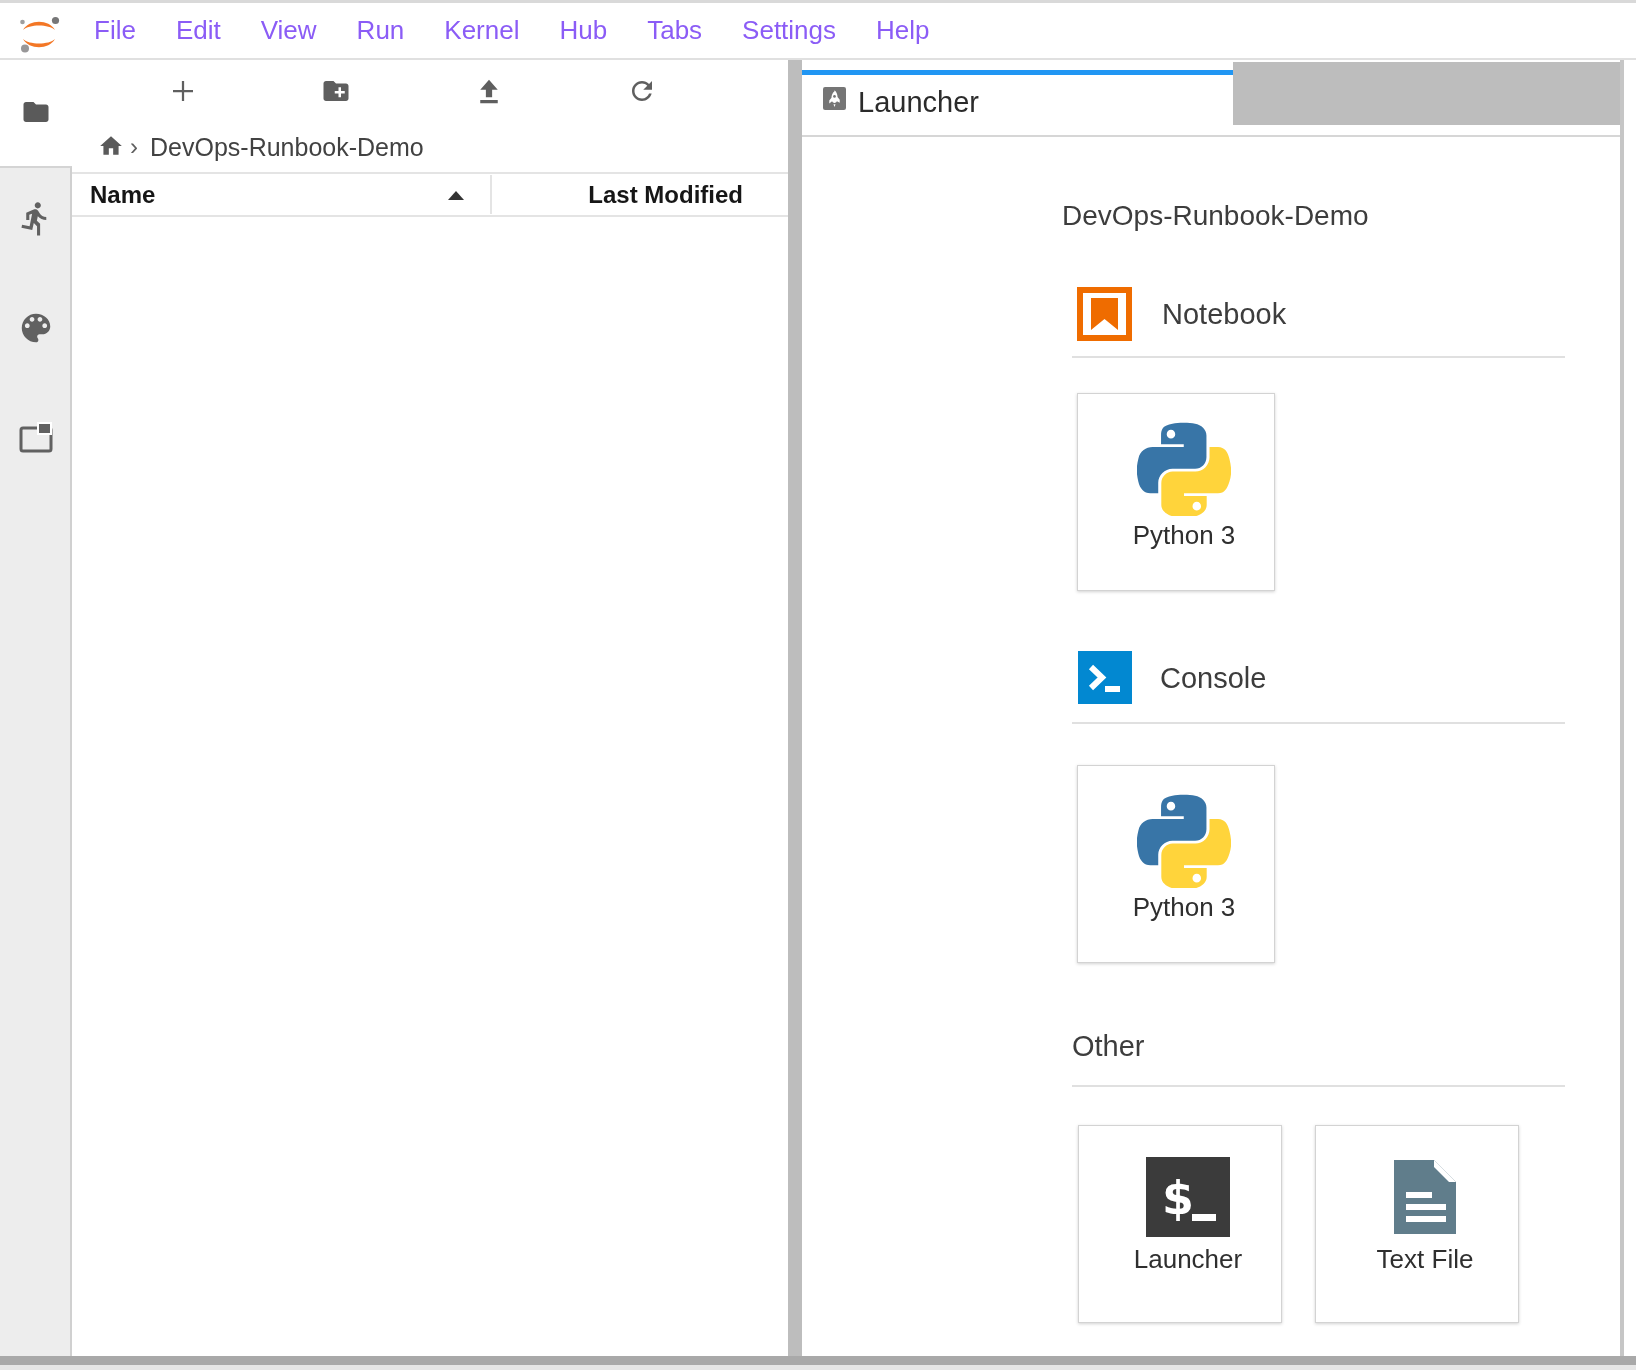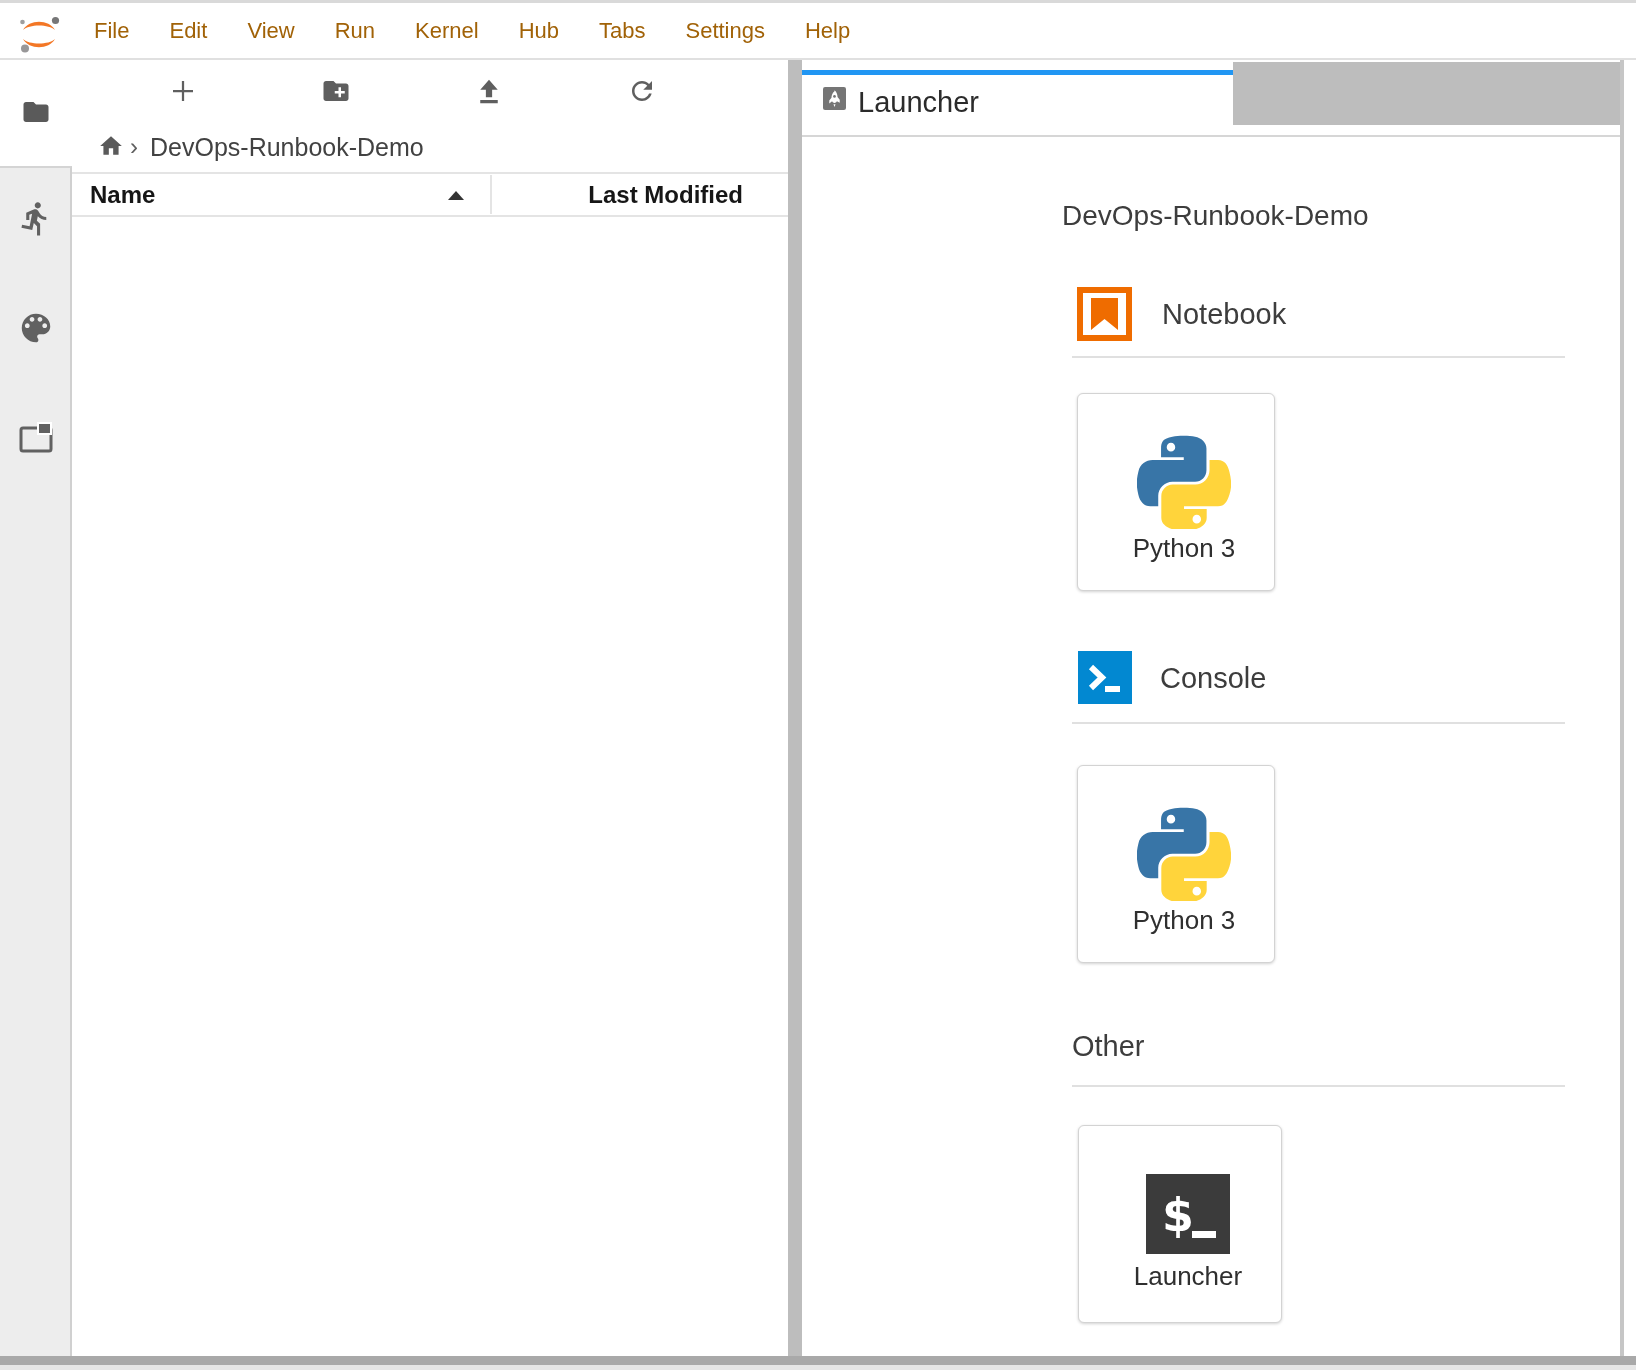--- a/index.html
+++ b/index.html
@@ -11,21 +11,21 @@
   .top-edge   { position:absolute; left:0; top:0; width:100%; height:3px; background:#d9d9d9; }
   .left-edge  { position:absolute; left:0; top:3px; width:3px; height:1353px; background:#ececec; }
   .right-edge { position:absolute; left:1620px; top:60px; width:4px; height:1296px; background:#c6c6c6; }
   .bottom-bar { position:absolute; left:0; top:1356px; width:100%; height:9px; background:#a9a9a9; }
   .bottom-lt  { position:absolute; left:0; top:1365px; width:100%; height:5px; background:#e6e6e6; }
 
   
   .menubar { position:absolute; left:0; top:3px; width:1636px; height:57px; background:#fff; border-bottom:2px solid #e0e0e0; }
   .logo { position:absolute; left:16px; top:11px; }
   .menu-items { position:absolute; left:74px; top:0; height:55px; display:flex; align-items:center; }
-  .menu-item { padding:0 20px; font-size:22px; color:#a16207; cursor:default; white-space:nowrap; }
+  .menu-item { padding:0 20px; font-size:26px; color:#8b5cf6; cursor:default; white-space:nowrap; }
 
   
   .side-active { position:absolute; left:0; top:60px; width:72px; height:106px; background:#fff; }
   .side-rest   { position:absolute; left:0; top:166px; width:72px; height:1190px; background:#ededed; border-top:2px solid #d4d4d4; border-right:2px solid #d0d0d0; }
   .side-icon { position:absolute; }
 
   
   .tb-btn { position:absolute; width:36px; height:36px; display:flex; align-items:center; justify-content:center; }
   .crumb-home { position:absolute; left:97px; top:133px; }
   .crumb-sep  { position:absolute; left:130px; top:133px; font-size:24px; color:#5f5f5f; line-height:28px; }
@@ -51,23 +51,23 @@
   .tab-rocket { position:absolute; left:823px; top:87px; }
   .tab-label { position:absolute; left:858px; top:89px; font-size:29px; color:#2b2b2b; line-height:26px; }
   .dock-tab-hit { position:absolute; left:802px; top:62px; width:431px; height:73px; }
 
   
   .l-title { position:absolute; left:1062px; top:200px; font-size:28px; color:#3d3d3d; }
   .sec-label { position:absolute; font-size:29px; color:#3d3d3d; line-height:40px; }
   .sec-icon { position:absolute; }
   .rule { position:absolute; width:493px; height:2px; background:#e0e0e0; }
 
-  .card { position:absolute; width:198px; height:198px; background:#fff; border:1px solid #d3d3d3; border-radius:6px;
+  .card { position:absolute; width:198px; height:198px; background:#fff; border:1px solid #d3d3d3; border-radius:0;
           box-shadow:0 1px 3px rgba(0,0,0,0.18); display:flex; flex-direction:column; align-items:center;
-          justify-content:center; padding:28px 0 14px 16px; cursor:pointer; }
+          justify-content:flex-start; padding:28px 0 14px 16px; cursor:pointer; }
   .card.wide { width:204px; }
   .card-label { font-size:26px; color:#2f2f2f; }
 </style>
 </head>
 <body>
 
 <div id="app">
 
   <div class="top-edge"></div>
   <div class="left-edge"></div>
@@ -222,17 +222,30 @@
     <span>
       <svg width="84" height="86" viewBox="0 0 84 86">
         <rect x="0" y="3" width="84" height="80" fill="#3b3b3b"></rect>
         <text x="16" y="60" font-family="DejaVu Sans, sans-serif" font-size="46" font-weight="bold" fill="#ffffff">$</text>
         <rect x="46" y="60" width="24" height="7" fill="#ffffff"></rect>
       </svg>
     </span>
     <span class="card-label">Launcher</span>
   </div>
 
+  <div class="card wide" style="left:1315px; top:1125px;">
+    <span>
+      <svg width="82" height="86" viewBox="0 0 82 86">
+        <polygon points="10,6 50,6 72,28 72,80 10,80" fill="#607d8b"></polygon>
+        <polygon points="50,6 72,28 50,28" fill="#ffffff"></polygon>
+        <polygon points="50,13 50,28 65,28" fill="#607d8b"></polygon>
+        <rect x="22" y="38" width="26" height="6" fill="#ffffff"></rect>
+        <rect x="22" y="50" width="40" height="6" fill="#ffffff"></rect>
+        <rect x="22" y="62" width="40" height="6" fill="#ffffff"></rect>
+      </svg>
+    </span>
+    <span class="card-label">Text File</span>
+  </div>
 
   <div class="bottom-bar"></div>
   <div class="bottom-lt"></div>
 
 </div>
 
 </body></html>

